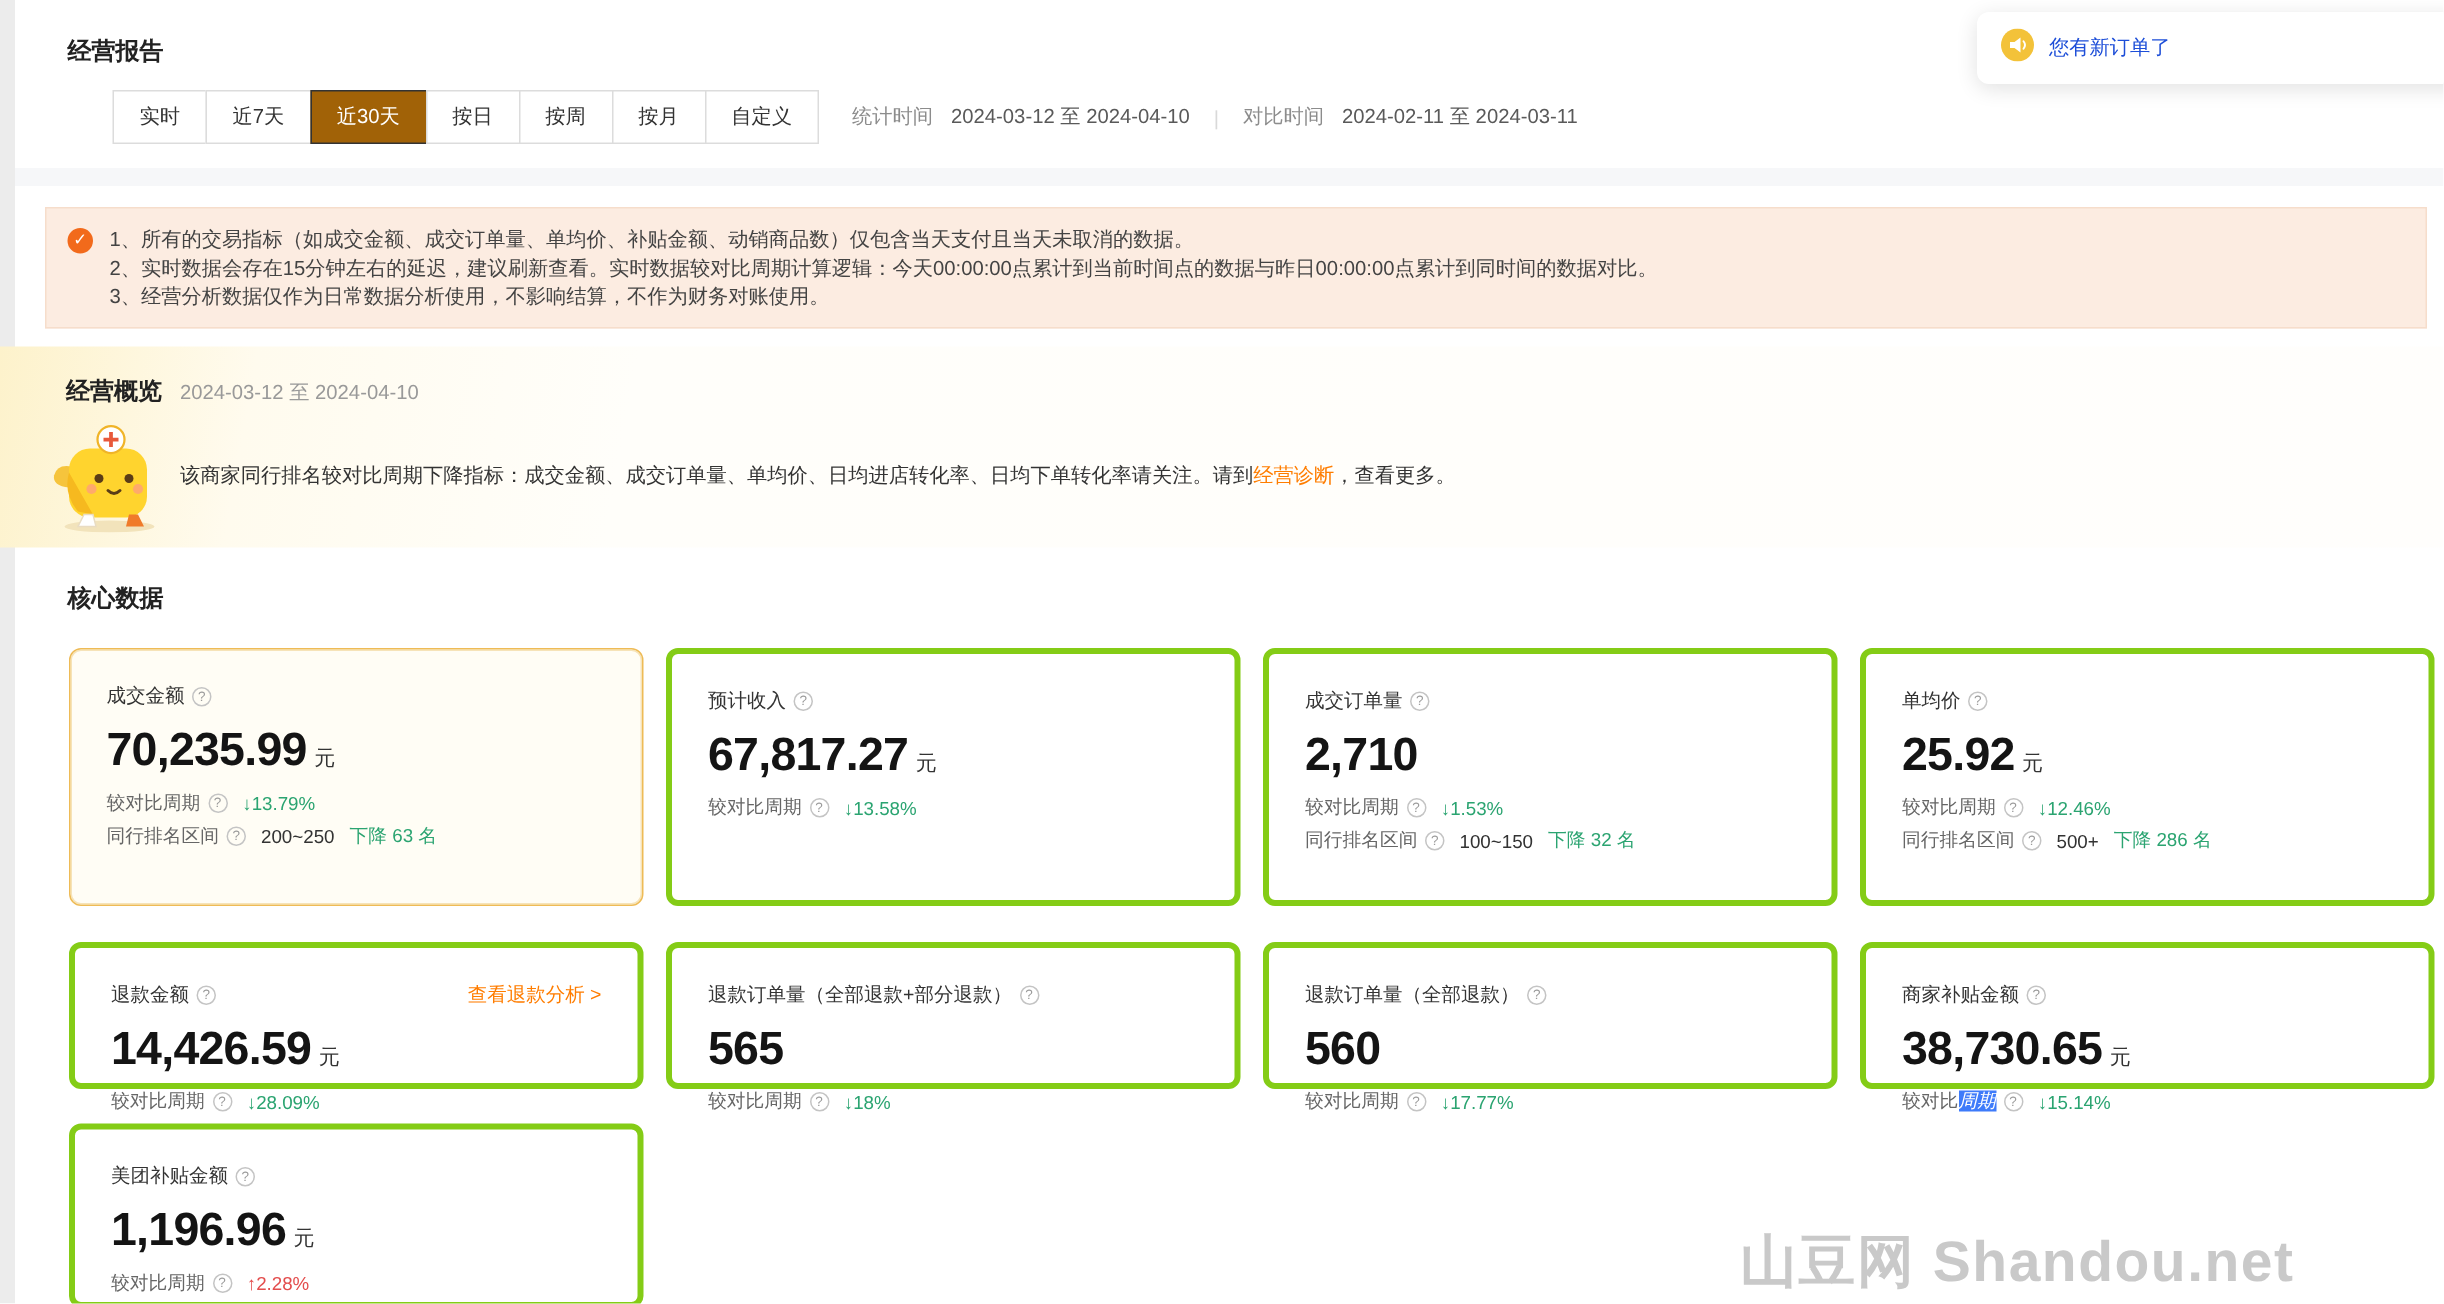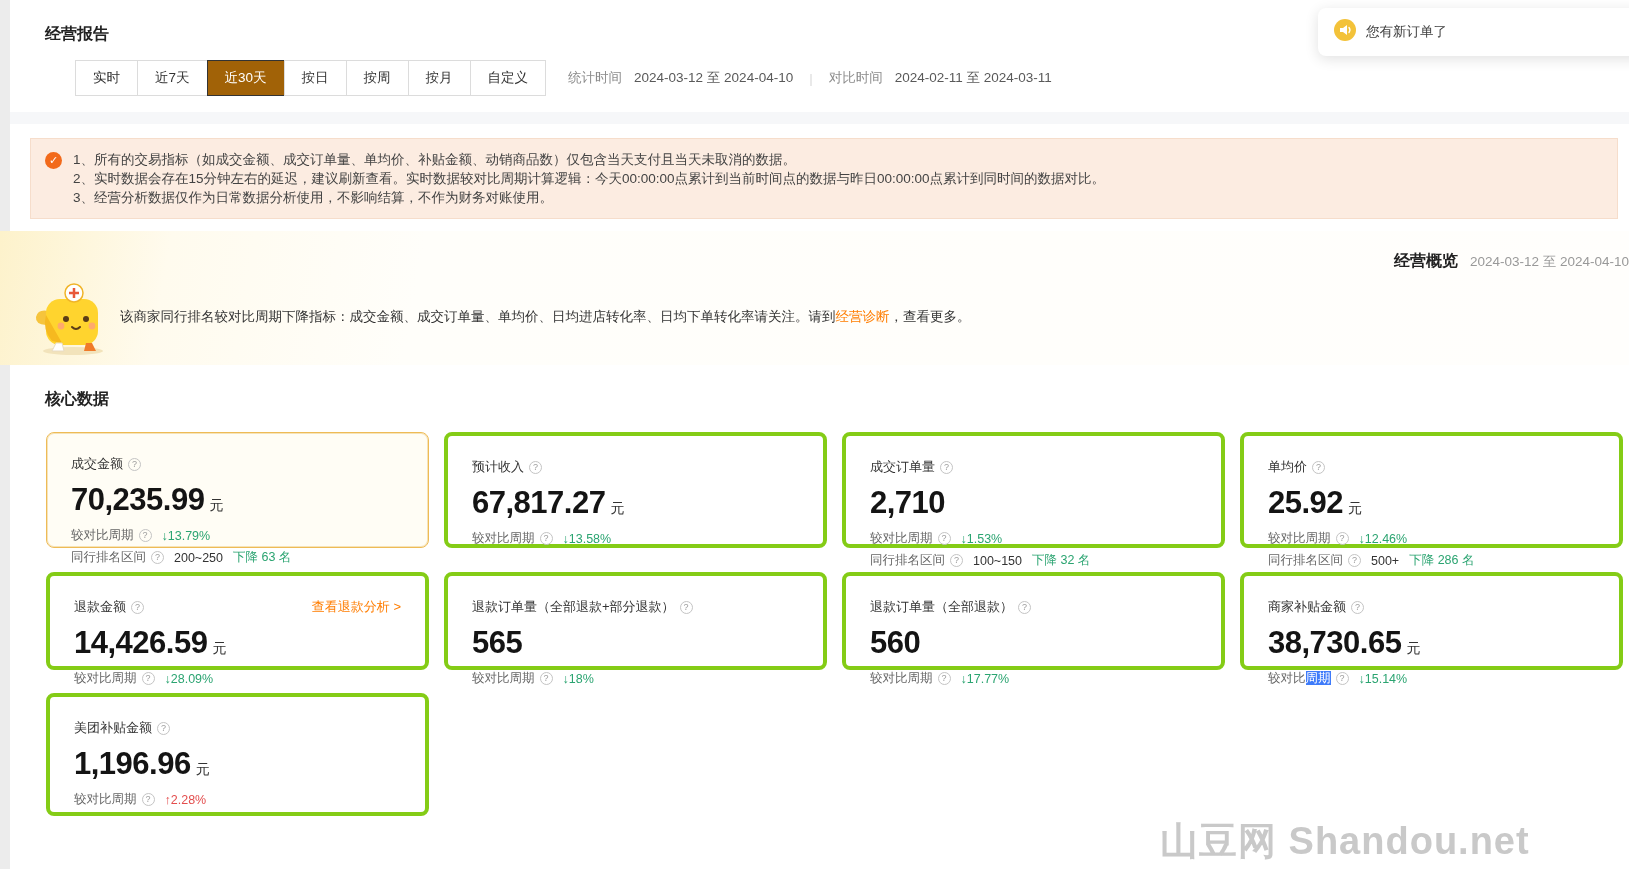--- a/index.html
+++ b/index.html
@@ -28,61 +28,61 @@
   .notice { position:relative; margin:14px 0 0 30px; width:1588px; background:#fcece1;
             border:1px solid #f6ddcb; padding:11px 16px 11px 42px; }
   .notice-line { font-size:13.5px; color:#434343; line-height:19px; }
   .check-icon { position:absolute; left:14px; top:13px; width:17px; height:17px; border-radius:50%;
                 background:#f26a1b; color:#fff; font-size:11px; line-height:17px; text-align:center; }
   .check-icon::before { content:"✓"; font-weight:bold; }
 
   
   .overview { position:relative; margin-top:12px; height:134px; width:1629px;
               background:linear-gradient(100deg,#fdf2cb 0px,#fffbee 170px,#fffefa 420px,#fffefc 100%); }
-  .overview-head { padding:20px 0 0 44px; display:flex; align-items:baseline;justify-content:flex-end; }
+  .overview-head { padding:20px 0 0 44px; display:flex; align-items:baseline; }
   .overview-title { font-size:16px; font-weight:bold; color:#222; }
   .overview-date { font-size:13.5px; color:#999; margin-left:12px; }
   .mascot { position:absolute; left:30px; top:50px; }
   .overview-text { position:absolute; left:120px; top:77px; font-size:13.5px; color:#333; }
   .link-orange { color:#ff7d00; text-decoration:none; cursor:pointer; }
 
   
   .core-title { margin:24px 0 0 45px; font-size:16px; font-weight:bold; color:#222; }
   .cards-row { display:flex; gap:15px; margin-left:46px; }
   .row1 { margin-top:22px; }
   .row2 { margin-top:24px; }
   .row3 { margin-top:23px; }
   .card { width:383px; background:#fff; border:4px solid #84cc16; border-radius:8px; padding:22px 24px 0 24px; }
-  .row1 .card { height:116px; }
+  .row1 .card { height:172px; }
   .row2 .card { height:98px; }
   .row3 .card { height:123px; }
   .card.highlight { border:1px solid #eebb56; background:#fffdf5; box-shadow:0 0 0 1px #f6e3b8 inset; }
   .card-head { display:flex; align-items:center; justify-content:space-between; }
   .card-label { font-size:13px; color:#333; display:flex; align-items:center; }
   .qicon { display:inline-block; width:13px; height:13px; border:1px solid #c4c4c4; border-radius:50%;
            color:#9b9b9b; font-size:9px; line-height:11px; text-align:center; margin-left:5px; cursor:pointer; flex:none; }
   .qicon::before { content:"?"; }
   .card-value-row { margin-top:9px; display:flex; align-items:baseline; }
   .card-value { font-size:31px; font-weight:bold; color:#141414; letter-spacing:-0.5px; }
   .card-unit { font-size:14px; color:#333; margin-left:5px; }
   .meta-row { margin-top:9px; display:flex; align-items:center; font-size:12.5px; color:#666; }
   .meta-row + .meta-row { margin-top:5px; }
   .trend { margin-left:10px; font-size:12.5px; }
   .trend.down { color:#2ba471; }
   .trend.up { color:#e34d4d; }
   .rank-value { margin-left:10px; color:#333; }
   .rank-change { margin-left:10px; color:#2ba471; }
   .card-link { font-size:13px; color:#ff7d00; cursor:pointer; }
-  .textsel { background:#3e7bfa; color:#fff; }
+  .textsel { background:#3e7bfa; color:#fff;font-style:italic; }
 
   
   .toast { position:absolute; left:1318px; top:8px; width:330px; height:48px; background:#fff;
            border-radius:8px; box-shadow:0 3px 14px rgba(0,0,0,.12); display:flex; align-items:center;
            padding-left:16px; }
-  .toast-text { font-size:13.5px; color:#404040; margin-left:10px; }
+  .toast-text { font-size:13.5px; color:#1d4ed8; margin-left:10px; }
 
   
   .watermark { position:absolute; left:1160px; top:816px; font-size:38px; font-weight:bold;
                color:#c9c9c9; letter-spacing:1px; }
 </style>
 </head>
 <body>
 
 <div class="screen">
   <div class="left-strip"></div>

